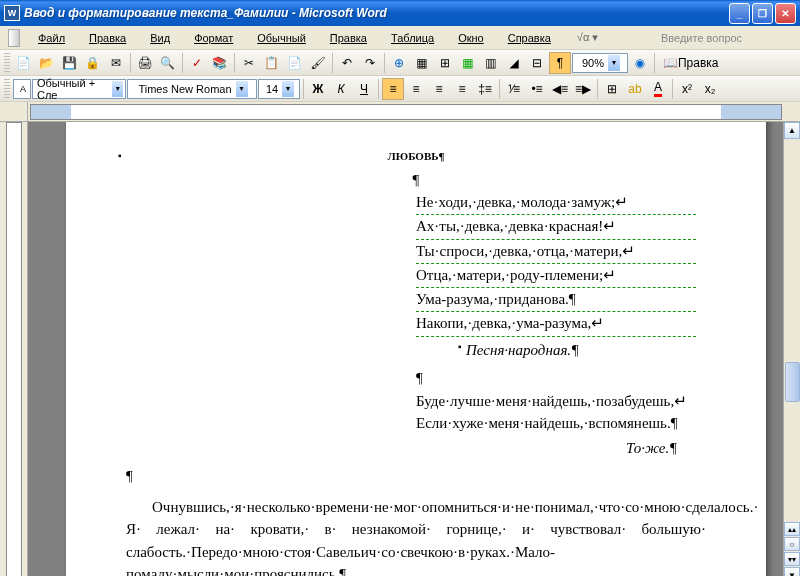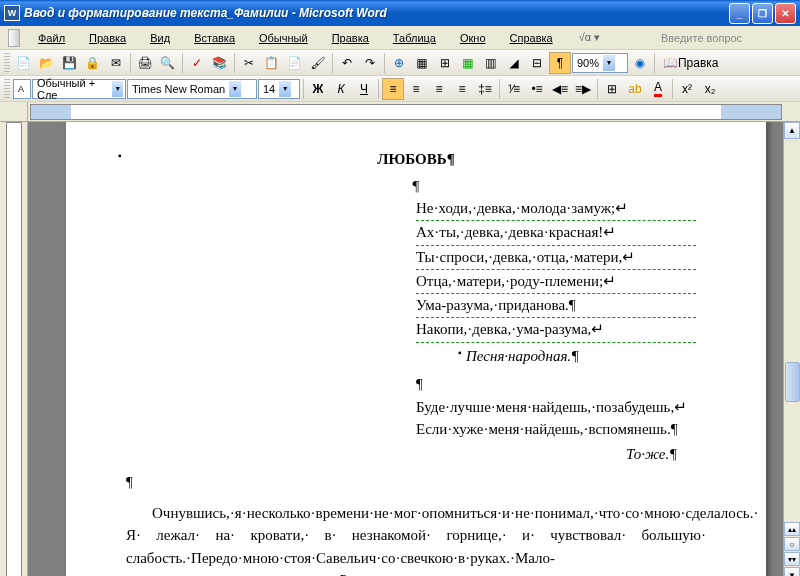--- a/index.html
+++ b/index.html
@@ -16,37 +16,37 @@
   .menu-icon { width: 12px; height: 18px; background: linear-gradient(to right, #fff, #ccc); border: 1px solid #aaa; }
   .menu-item { padding: 2px 6px; cursor: pointer; }
   .menu-item u { text-decoration: underline; }
   .formula-input { margin-left: 4px; padding: 0 4px; height: 16px; display: flex; align-items: center; color: #666; }
   .question-box { margin-left: auto; color: #888; padding: 2px 8px; width: 140px; border: 1px solid transparent; }
   
   .toolbar { height: 26px; background: linear-gradient(to bottom, #fafaf7, #e6e3d8); display: flex; align-items: center; padding: 0 4px; border-bottom: 1px solid #d4d0c8; gap: 1px; }
   .tbtn { width: 22px; height: 22px; display: flex; align-items: center; justify-content: center; cursor: pointer; border: 1px solid transparent; font-size: 12px; }
   .tbtn.active { background: #ffcb66; border: 1px solid #c0a776; }
   .tsep { width: 1px; height: 20px; background: #c0bdb2; margin: 0 2px; }
-  .combo { height: 20px; border: 1px solid #7f9db9; background: white; display: flex; align-items: center; padding: 0 2px 0 4px; font-size: 11px; gap: 4px; }
+  .combo { height: 20px; border: 1px solid #7f9db9; background: white; display: flex; align-items: center; padding: 0 2px 0 4px; font-size: 11px; gap: 4px; justify-content: center; }
   .combo-arrow { width: 12px; height: 16px; background: linear-gradient(to bottom, #d6e8ff, #9ac1f2); display: flex; align-items: center; justify-content: center; font-size: 8px; }
   .grip { width: 6px; background: repeating-linear-gradient(to bottom, #c0bdb2 0 1px, transparent 1px 3px); height: 20px; margin-right: 2px; }
   
   .ruler-row { height: 20px; background: #ece9d8; display: flex; border-bottom: 1px solid #aaa; }
   .ruler-corner { width: 28px; background: #ece9d8; border-right: 1px solid #aaa; }
   .hruler { flex: 1; background: white; position: relative; margin: 2px 18px 2px 2px; border: 1px solid #888; height: 16px; overflow: hidden; }
   .hruler-margin { position: absolute; top: 0; height: 100%; background: #b9d1ea; }
   
   .workspace { display: flex; height: 462px; background: #ece9d8; }
   .vruler { width: 28px; background: #ece9d8; border-right: 1px solid #aaa; position: relative; }
   .vruler-inner { position: absolute; left: 6px; top: 0; bottom: 0; width: 16px; background: white; border: 1px solid #888; }
   
   .docarea { flex: 1; background: #808080; overflow: hidden; position: relative; }
   .page { position: absolute; left: 38px; top: -8px; width: 700px; background: white; box-shadow: 3px 3px 6px rgba(0,0,0,0.4); min-height: 600px; padding: 30px 60px; }
   .doc-content { font-family: 'Times New Roman', serif; font-size: 15px; color: #000; line-height: 1.5; }
-  .heading { text-align: center; font-weight: bold; font-size: 15px; margin-bottom: 4px; }
+  .heading { text-align: center; font-weight: bold; font-size: 11px; margin-bottom: 4px; }
   .bullet-empty { position: relative; margin-top: 4px; }
   .bullet-empty::before { content: '▪'; position: absolute; left: -8px; font-size: 10px; }
   .poem-block { margin-left: 290px; width: 280px; }
   .poem-line { white-space: nowrap; position: relative; }
   .poem-line.grm { border-bottom: 1px dashed #189618; padding-bottom: 0px; line-height: 1.55; }
   .italic { font-style: italic; margin-left: 340px; margin-top: 2px; }
   .para-block { margin-top: 8px; text-align: justify; }
   .para-indent { text-indent: 26px; }
   
   .vscroll { position: absolute; right: 0; top: 0; bottom: 0; width: 17px; background: #ece9d8; border-left: 1px solid #aaa; }
@@ -66,21 +66,21 @@
     <div class="win-btn">❐</div>
     <div class="win-btn close">✕</div>
   </div>
 </div>
 
 <div class="menubar">
   <div class="menu-icon"></div>
   <div class="menu-item"><u>Файл</u></div>
   <div class="menu-item"><u>Правка</u></div>
   <div class="menu-item"><u>Вид</u></div>
-  <div class="menu-item"><u>Вставка</u></div>
+  <div class="menu-item"><u>Формат</u></div>
   <div class="menu-item"><u>Обычный</u></div>
   <div class="menu-item"><u>Правка</u></div>
   <div class="menu-item"><u>Таблица</u></div>
   <div class="menu-item"><u>Окно</u></div>
   <div class="menu-item"><u>Справка</u></div>
   <div class="formula-input">√α ▾</div>
   <div class="question-box">Введите вопрос</div>
 </div>
 
 <div class="toolbar">

